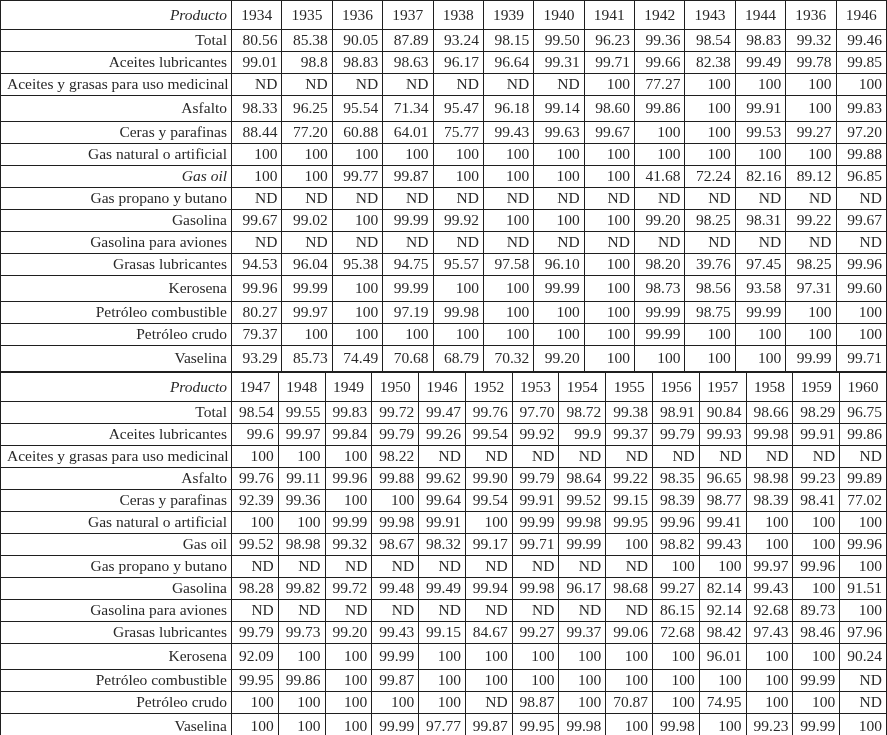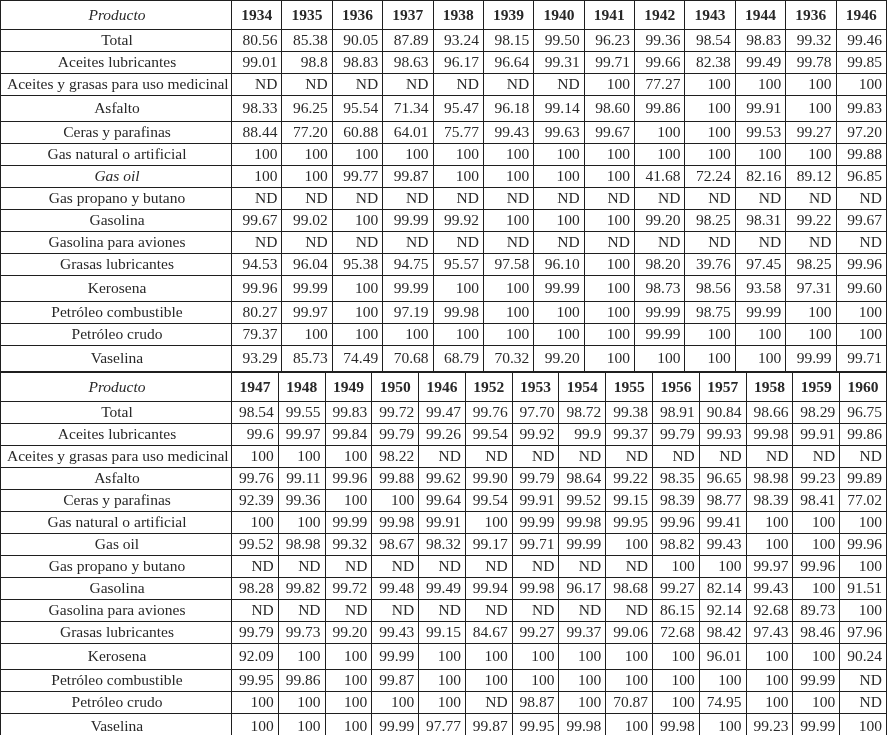--- a/index.html
+++ b/index.html
@@ -19,25 +19,25 @@
     font-size:15.5px;
     line-height:1;
     padding:0 4px 1px 4px;
     white-space:nowrap;
     overflow:hidden;
   }
   tr{height:22px;}
   tr.header-row{height:29px;}
   tr.tall{height:26px;}
   td.product{
-    text-align:center;
+    text-align:right;
     padding-left:6px;
   }
   td.italic{font-style:italic;}
-  td.year{text-align:center;font-weight:bold;}
+  td.year{text-align:center;}
   td.val{text-align:right;}
   table.t1{border-top:1px solid #1f1f1f;}
   table.t2{border-bottom:3px solid #000;}
 </style>
 </head>
 <body>
 
 <div class="page">
   <table class="t1">
       <colgroup>

